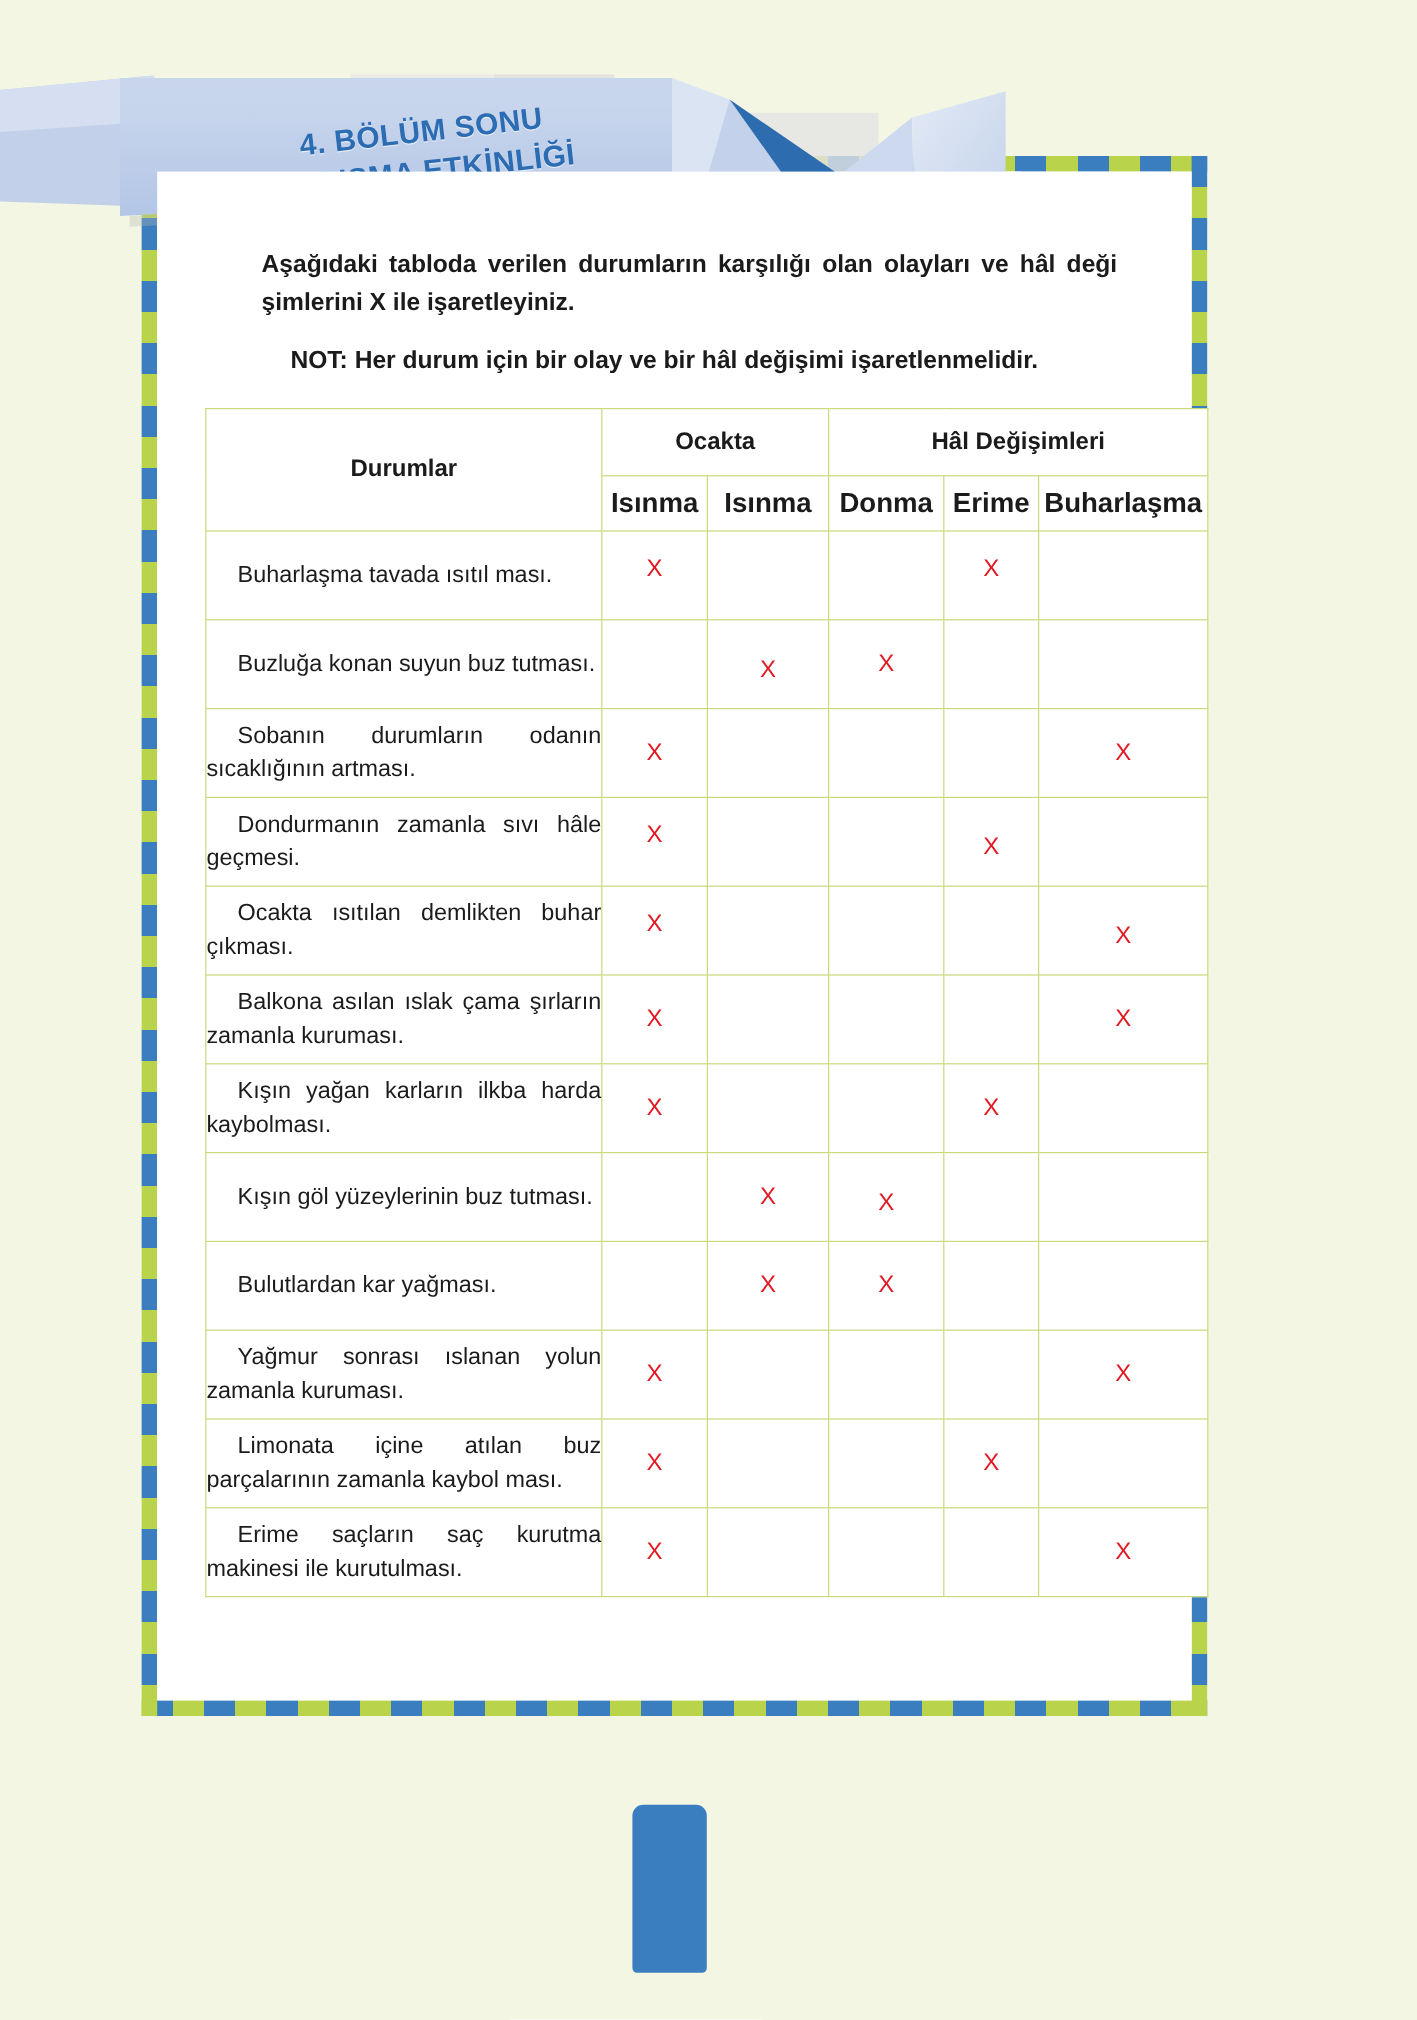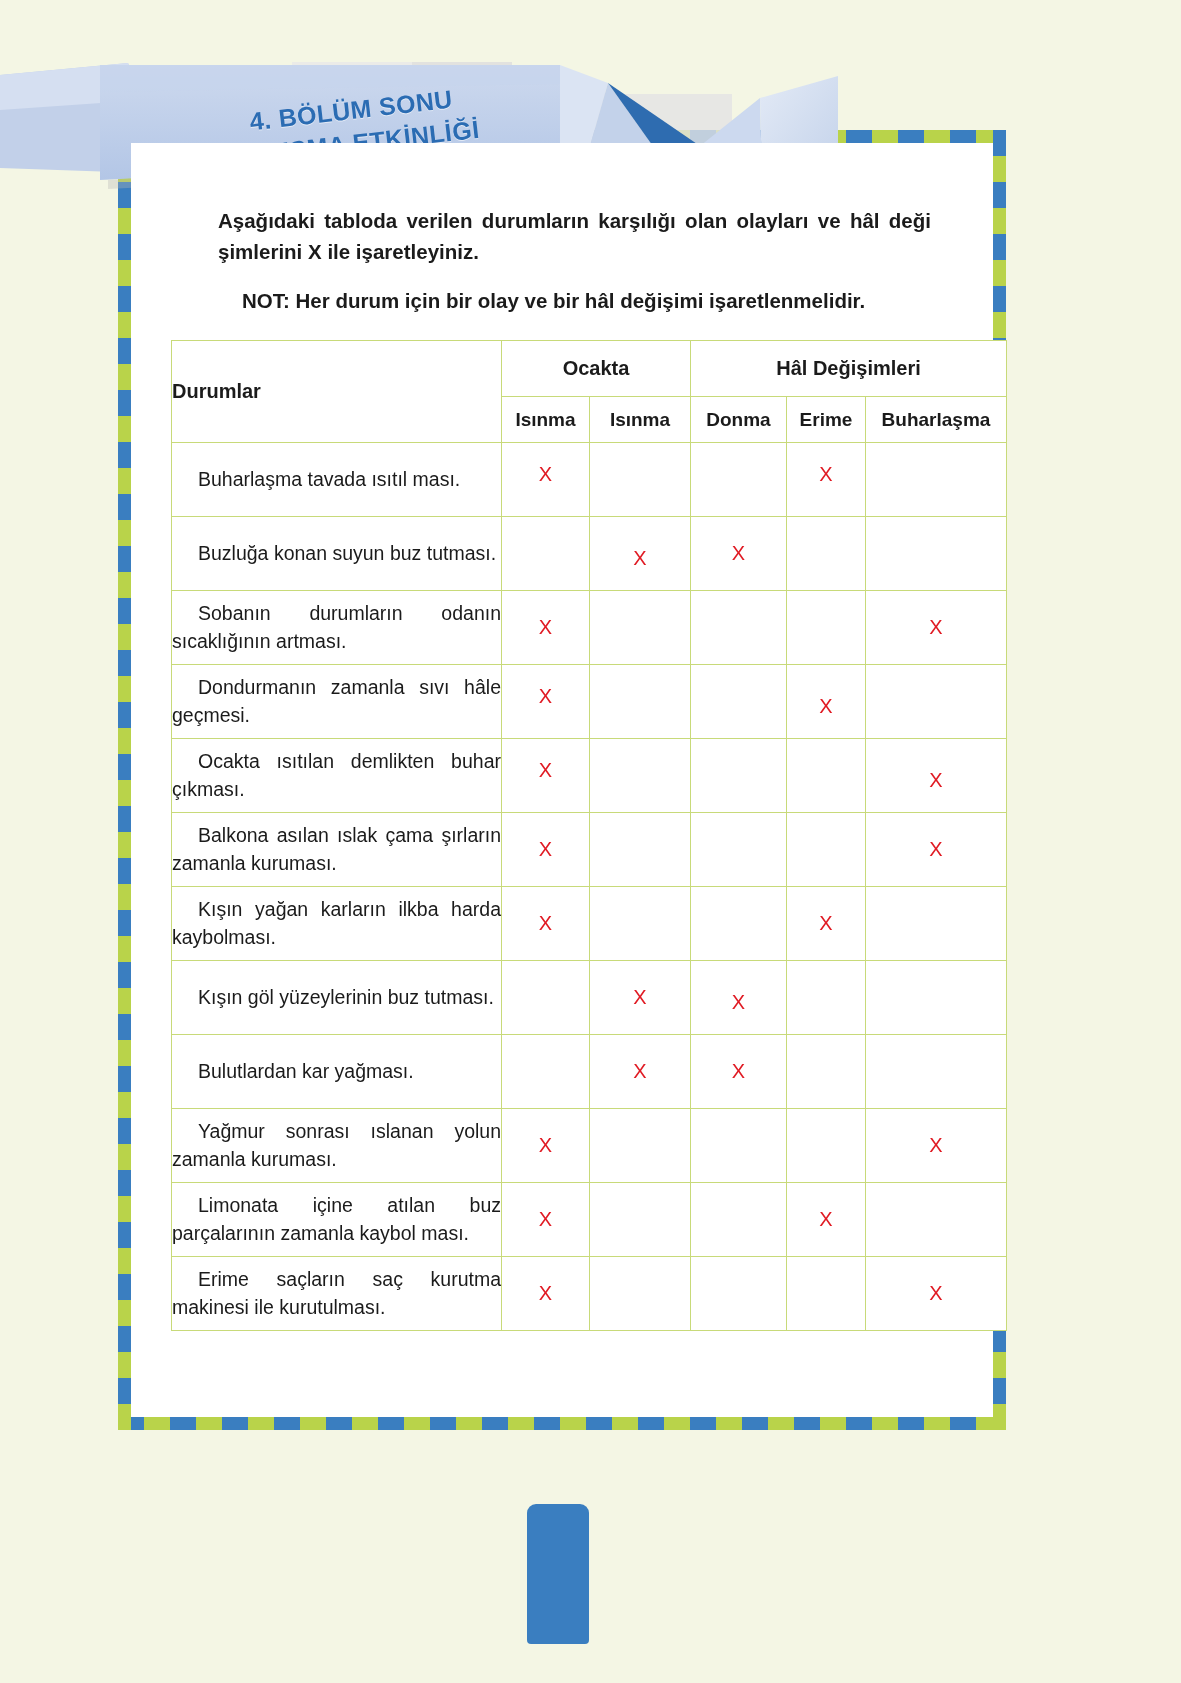--- a/index.html
+++ b/index.html
@@ -138,25 +138,25 @@
     font-weight: bold;
     color: #1b1b1b;
     height: 56px;
     text-align: center;
     vertical-align: middle;
   }
   th.durumlar-head {
     font-size: 20px;
     font-weight: bold;
     color: #1b1b1b;
-    text-align: left;
+    text-align: center;
     vertical-align: middle;
   }
   th.col-head {
-    font-size: 19px;
+    font-size: 23px;
     font-weight: bold;
     color: #1b1b1b;
     height: 46px;
     text-align: center;
     vertical-align: middle;
     white-space: nowrap;
   }
   td.situation {
     font-size: 19.5px;
     color: #1b1b1b;

